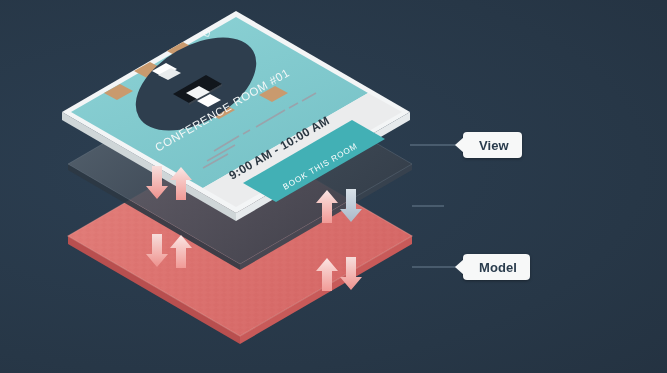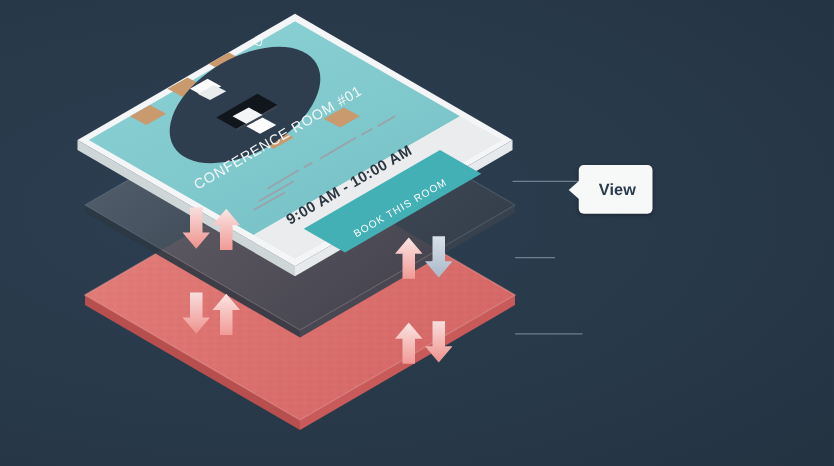--- a/index.html
+++ b/index.html
@@ -7,21 +7,21 @@
     width:667px;height:373px;overflow:hidden;
     background:#27394a;
     font-family:"Liberation Sans", sans-serif;
   }
   #stage{position:relative;width:667px;height:373px;background:
     radial-gradient(120% 100% at 30% 45%, #2c3f52 0%, #273747 55%, #222f3d 100%);}
   #stage svg{position:absolute;left:0;top:0;}
 
   .tag{
     position:absolute;
-    height:39px;
+    height:26px;
     background:#f7f8f8;
     border-radius:4px;
     display:flex;align-items:center;
     padding:0 13px 0 16px;
     color:#2a3c4d;
     font-size:13px;
     font-weight:bold;
     letter-spacing:.1px;
     white-space:nowrap;
     box-shadow:0 1px 3px rgba(0,0,0,.35);
@@ -195,14 +195,17 @@
     <g stroke="#6b7f90" stroke-width="1">
       <line x1="410" y1="145" x2="466" y2="145"></line>
       <line x1="412" y1="206" x2="444" y2="206"></line>
       <line x1="412" y1="267" x2="466" y2="267"></line>
     </g>
   </svg>
 
   <div class="tag" id="tag-view">
     <span>View</span>
   </div>
+  <div class="tag" id="tag-model">
+    <span>Model</span>
+  </div>
 
 </div>
 
 </body></html>

